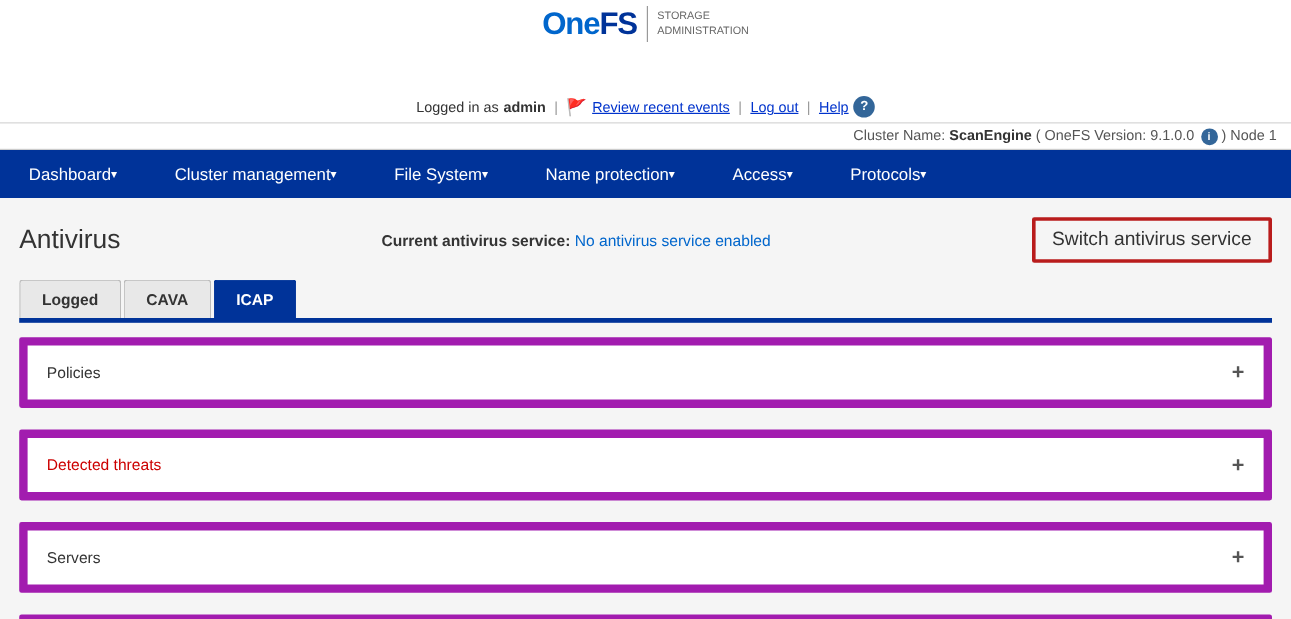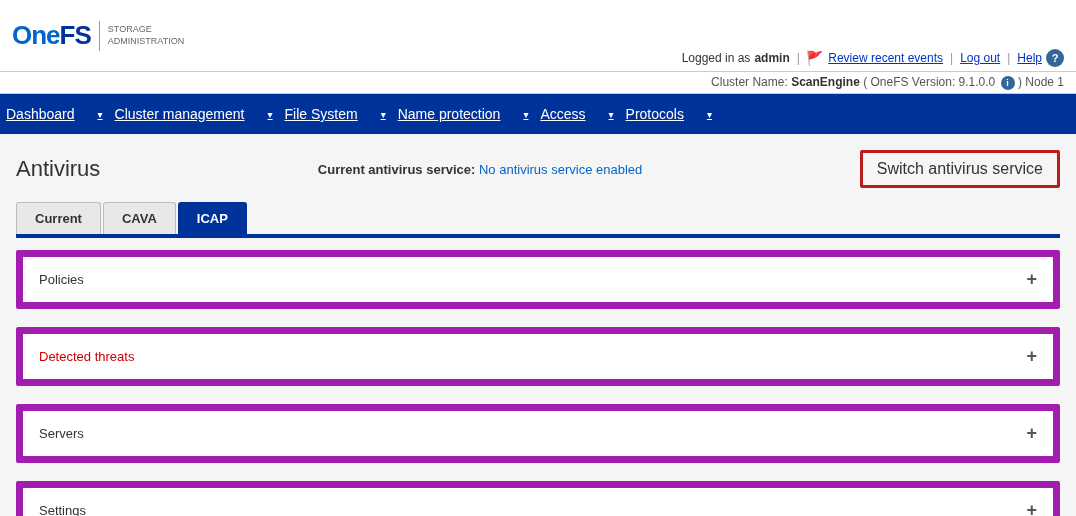--- a/index.html
+++ b/index.html
@@ -6,20 +6,21 @@
     body { font-family: Arial, sans-serif; font-size: 13px; background: #f0f0f0; color: #333; width: 1076px; }
 
     
     .top-bar {
       background: #fff;
       border-bottom: 1px solid #ccc;
       padding: 4px 12px;
       display: flex;
       align-items: center;
       justify-content: space-between;
+      flex-direction: column;
     }
     .logo-area {
       display: flex;
       align-items: center;
     }
     .logo-onefs {
       font-size: 26px;
       font-weight: bold;
       color: #003399;
       letter-spacing: -1px;
@@ -98,29 +99,28 @@
 
     
     .nav-bar {
       background: #003399;
       display: flex;
       align-items: stretch;
       padding: 0 0;
     }
     .nav-item {
       color: white;
-      padding: 12px 6px;
+      padding: 12px 24px;
       cursor: pointer;
       font-size: 14px;
       display: flex;
       align-items: center;
-      gap: 23px;
+      gap: 0;
       white-space: nowrap;
       user-select: none;
-      text-decoration: underline;
     }
     .nav-item .arrow { font-size: 10px; }
 
     
     .page-content {
       background: #f5f5f5;
       padding: 16px;
       min-height: 380px;
     }
 
@@ -288,21 +288,21 @@
       <span class="current-service">
         <strong>Current antivirus service:</strong>
         <span class="service-status">No antivirus service enabled</span>
       </span>
     </div>
     <button class="switch-btn">Switch antivirus service</button>
   </div>
 
   <div class="tabs-container">
     <div class="tab">
-      <span>Current</span>
+      <span>Logged</span>
     </div>
     <div class="tab">
       <span>CAVA</span>
     </div>
     <div class="tab active">
       <span>ICAP</span>
     </div>
   </div>
   <div class="tab-underline"></div>
 

